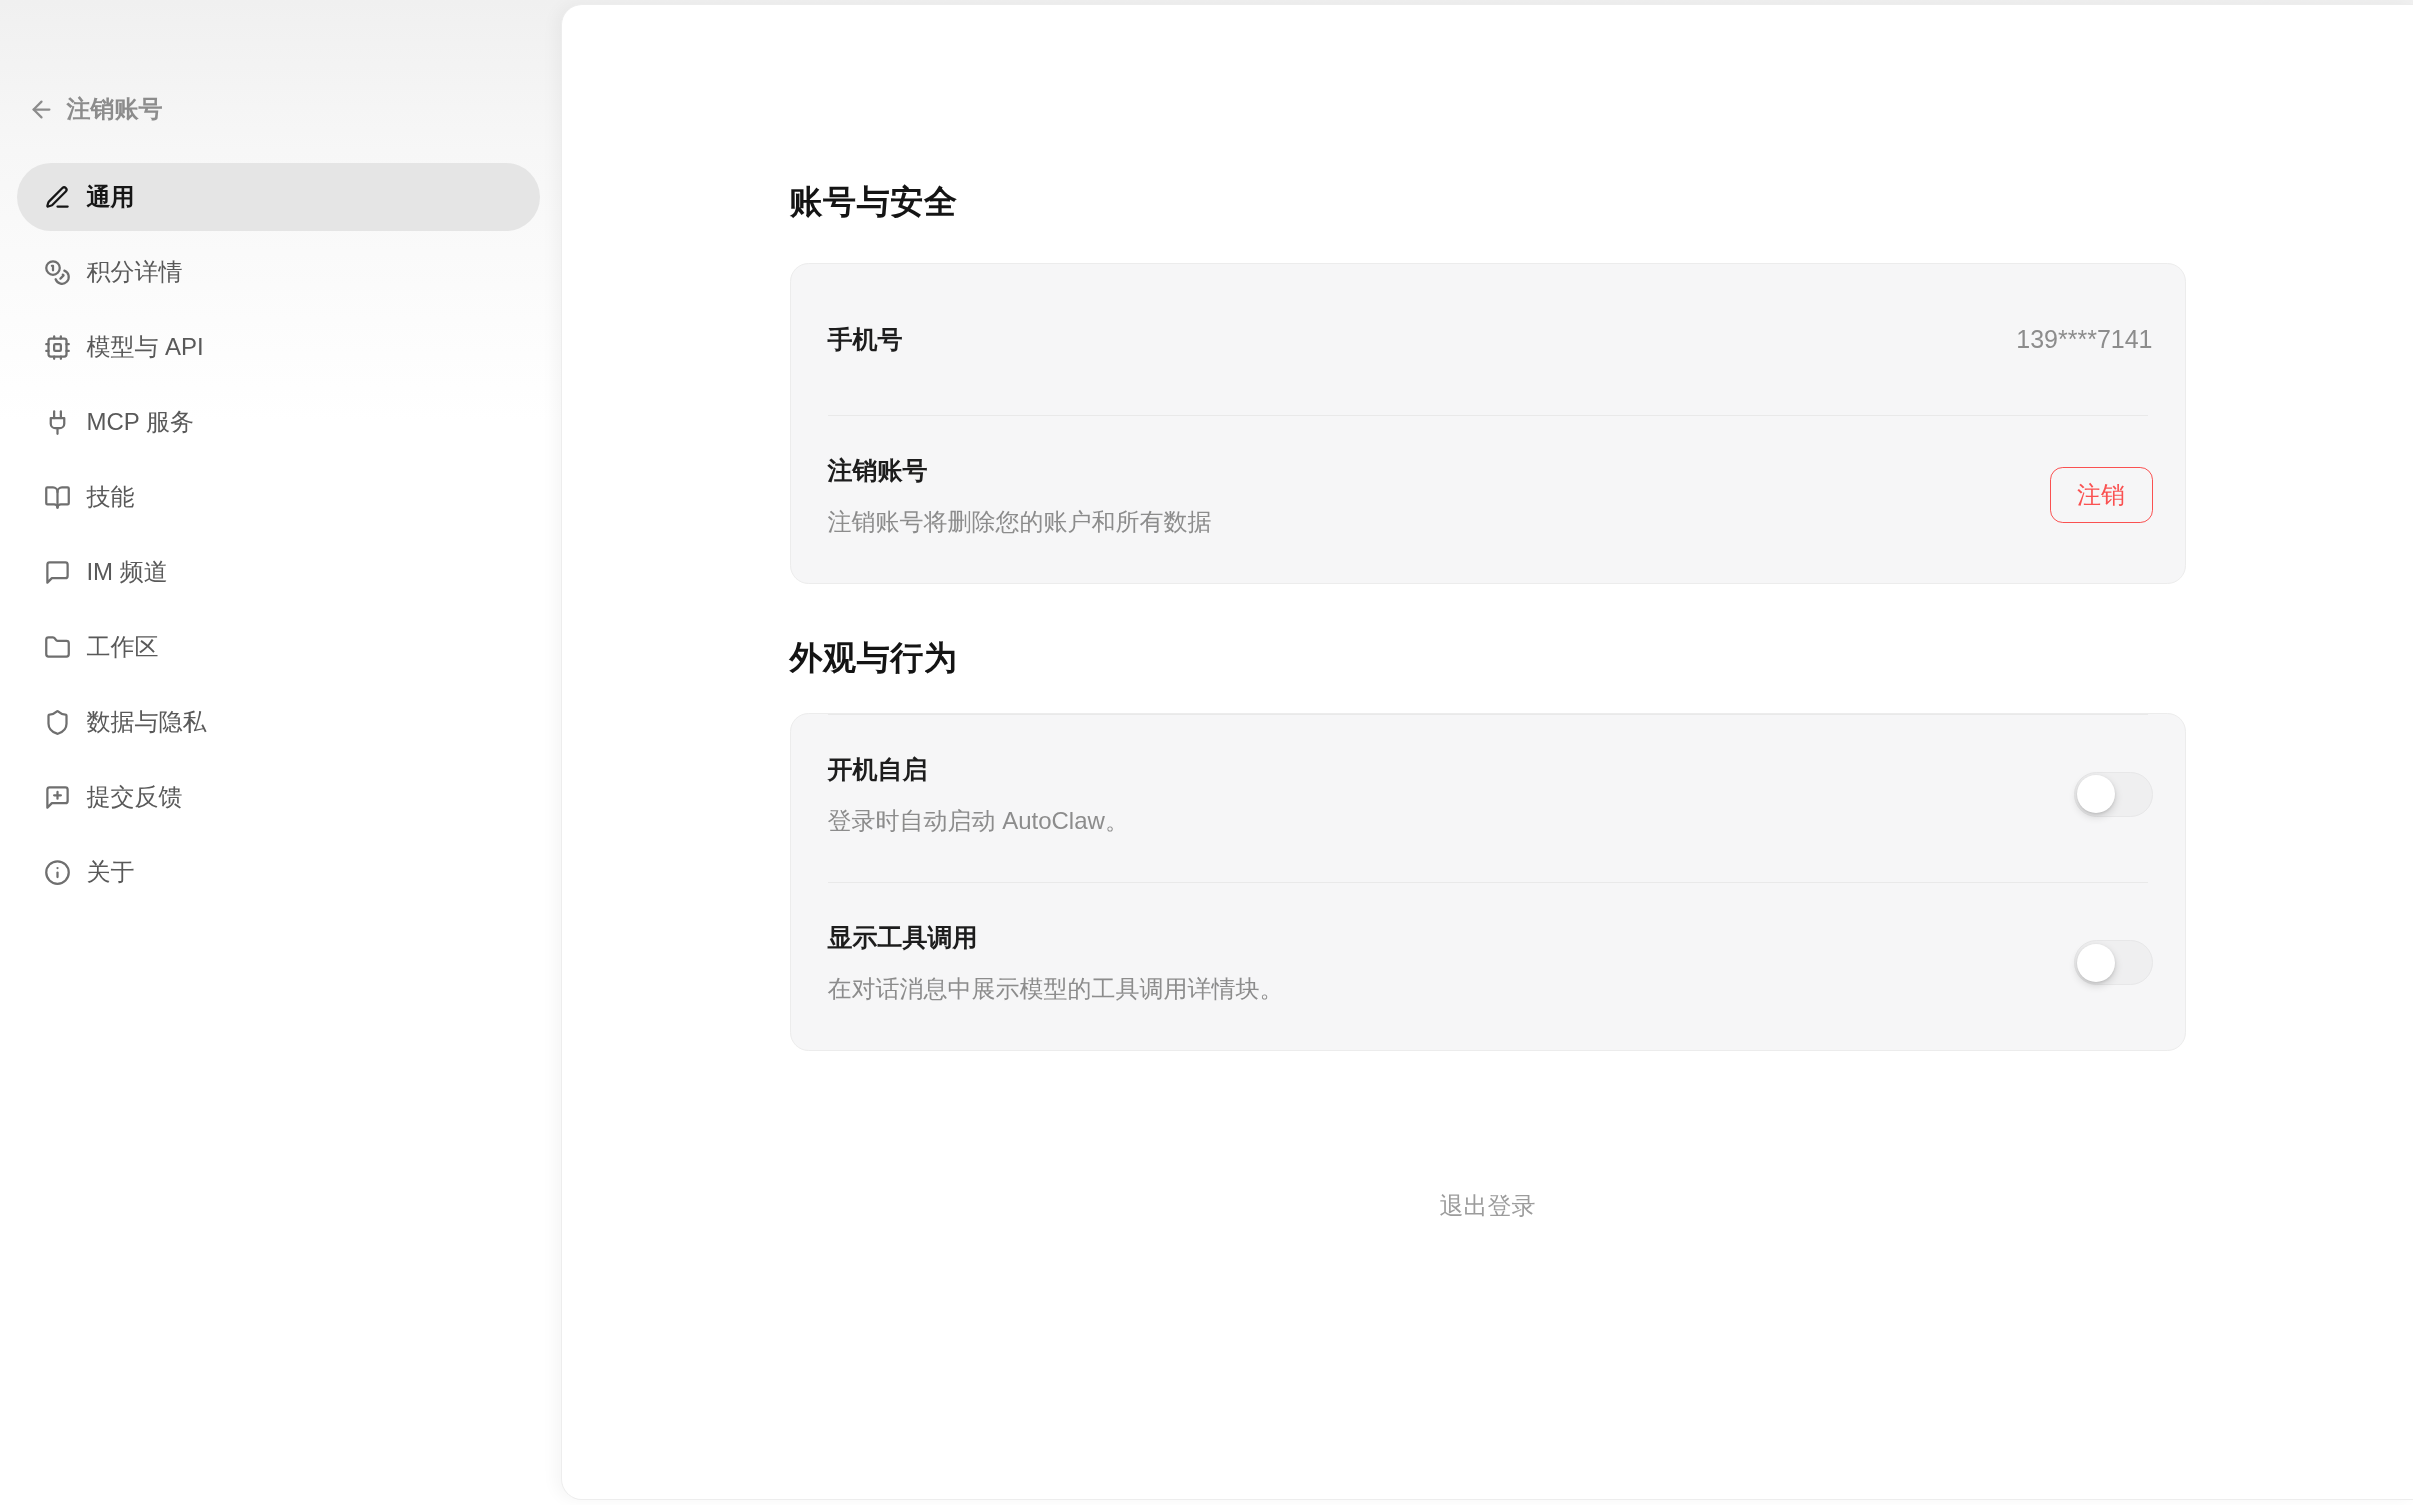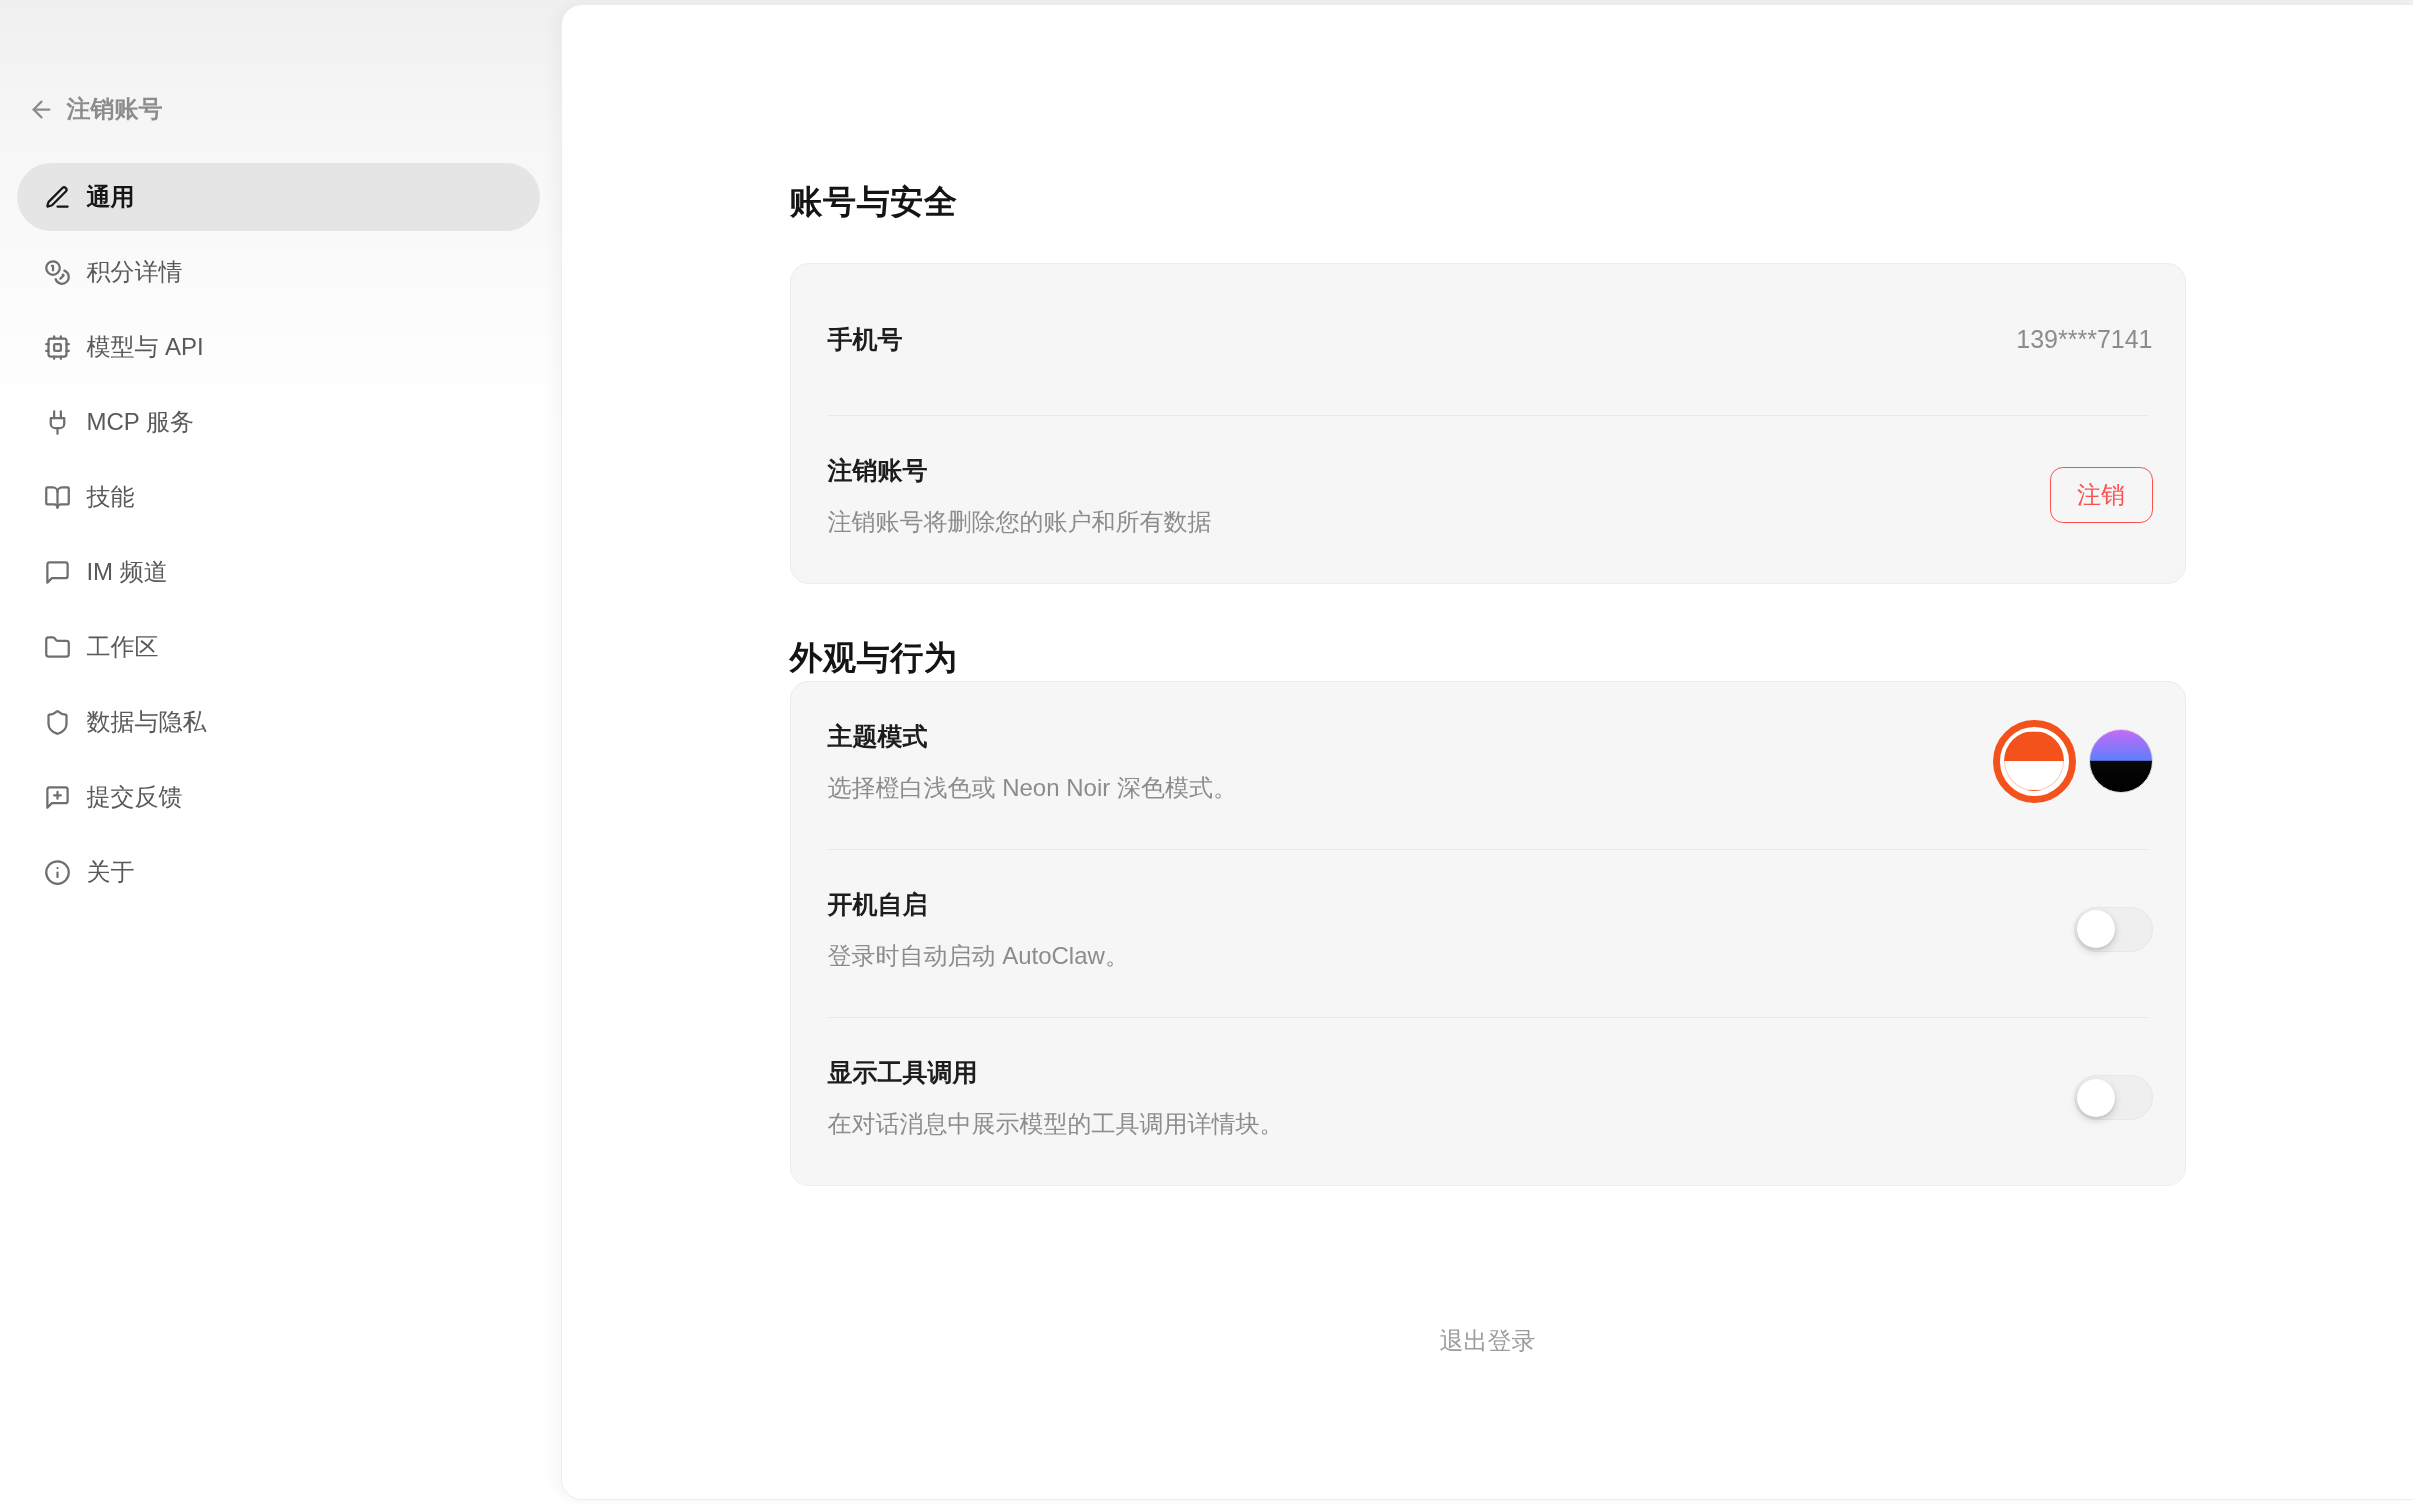--- a/index.html
+++ b/index.html
@@ -33,21 +33,21 @@
   .panel {
     position:absolute; left:561px; top:3.5px; right:0; bottom:4.6px;
     background:#ffffff; border:1.2px solid #ededed; border-right:none;
     border-radius:21px 0 0 21px;
     box-shadow:-5.8px 0 15px rgba(0,0,0,0.04);
     overflow:hidden;
   }
   .content { width:1396px; margin:0 auto; padding-top:174px; padding-bottom:70px; }
   .h1 { font-size:33px; line-height:46px; font-weight:700; color:#141414; letter-spacing:0.6px; }
   .h1.first { margin-bottom:38px; }
-  .h1.second { margin-top:51px; }
+  .h1.second { margin-top:51px; margin-bottom:32px; }
   .card { background:#f6f6f7; border:1.2px solid #ececec; border-radius:18.6px; }
   .divider { height:1.2px; background:#e9e9e9; margin:0 37px; }
   .row { display:flex; align-items:center; justify-content:space-between; padding:0 32px 0 37px; }
   .row.simple { height:151px; }
   .row.stacked { padding-top:38px; padding-bottom:46px; }
   .row-left { display:flex; flex-direction:column; gap:20px; }
   .row-title { font-size:25px; line-height:32px; font-weight:600; color:#1d1d1d; }
   .row-desc  { font-size:24px; line-height:31px; font-weight:400; color:#8c8c8c; }
   .row-value { font-size:25px; font-weight:400; color:#8c8c8c; }
   .danger-btn {
@@ -202,32 +202,20 @@
             <span class="row-title">注销账号</span>
             <span class="row-desc">注销账号将删除您的账户和所有数据</span>
           </div>
           <button class="danger-btn">注销</button>
         </div>
       </section>
 
       <h1 class="h1 second">外观与行为</h1>
 
       <section class="card">
-        <div class="row stacked">
-          <div class="row-left">
-            <span class="row-title">主题模式</span>
-            <span class="row-desc">选择橙白浅色或 Neon Noir 深色模式。</span>
-          </div>
-          <div class="swatches">
-            <div class="swatch-light" aria-pressed="true">
-              <div class="swatch-light-inner"></div>
-            </div>
-            <div class="swatch-dark" aria-pressed="false"></div>
-          </div>
-        </div>
         <div class="divider"></div>
         <div class="row stacked">
           <div class="row-left">
             <span class="row-title">开机自启</span>
             <span class="row-desc">登录时自动启动 AutoClaw。</span>
           </div>
           <div class="toggle" role="switch" aria-checked="false">
             <div class="knob"></div>
           </div>
         </div>

